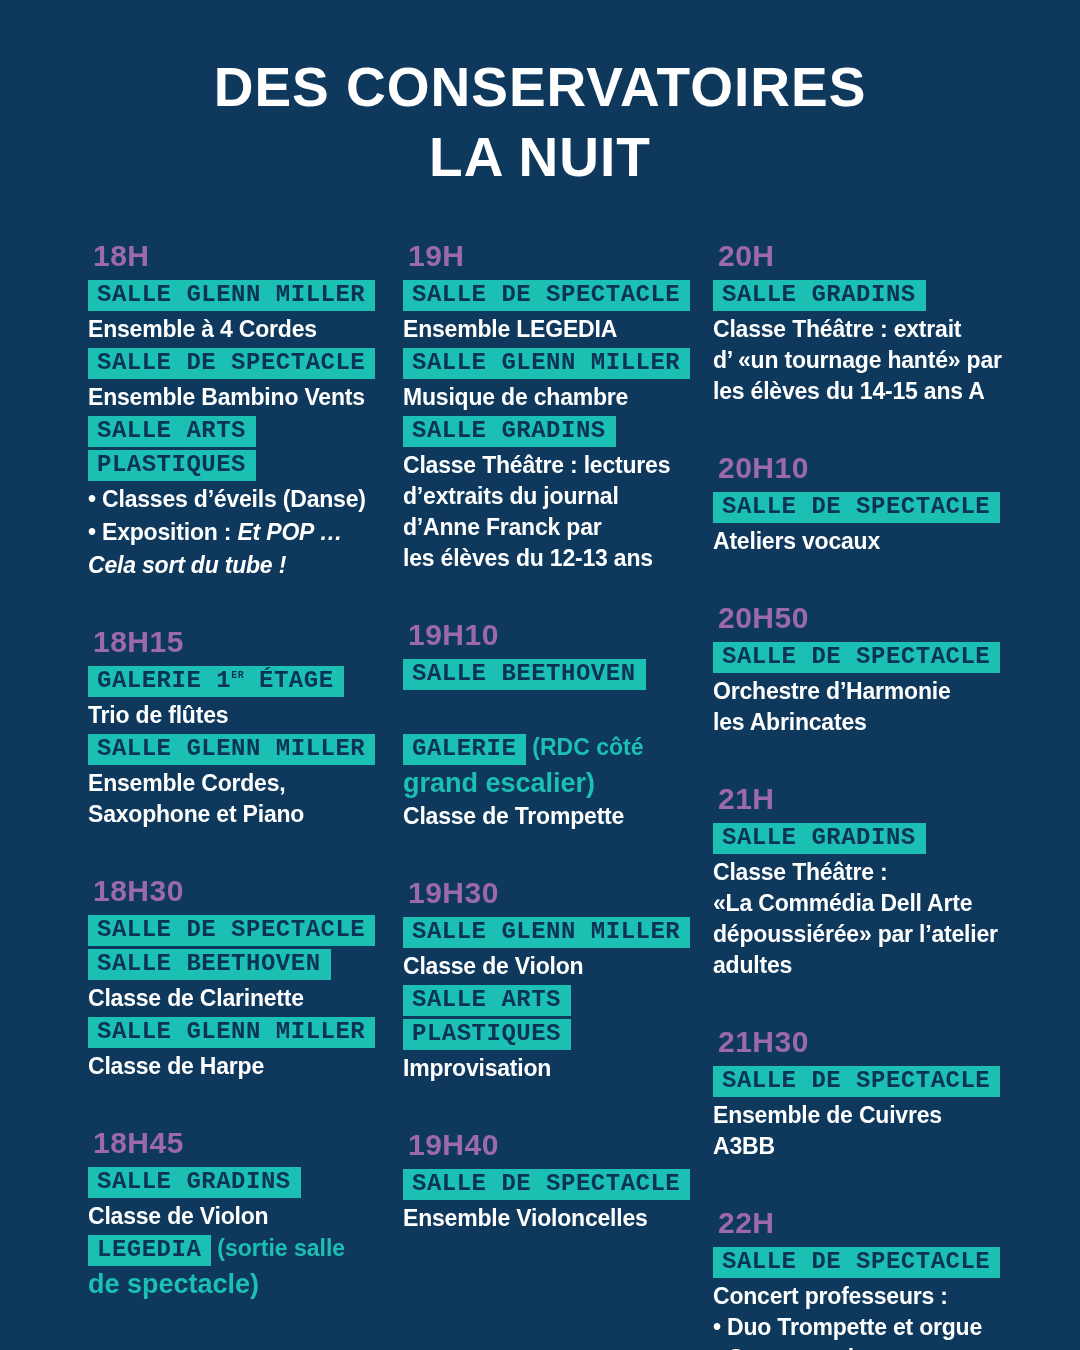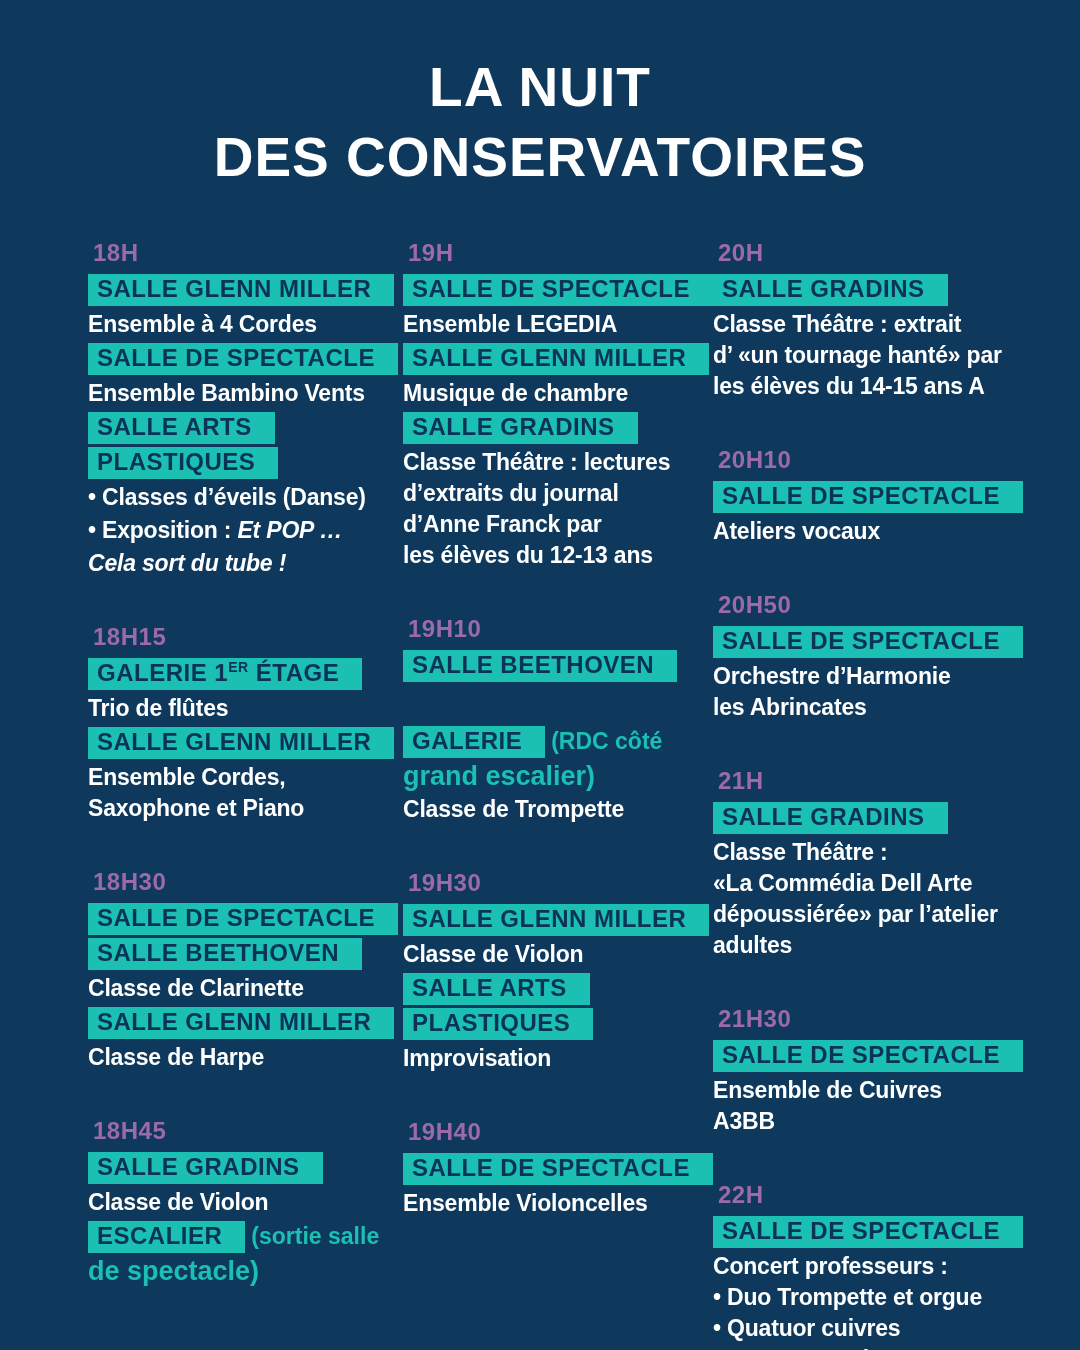--- a/index.html
+++ b/index.html
@@ -28,40 +28,41 @@
     display: grid;
     grid-template-columns: 315px 310px 315px;
     padding-left: 88px;
     margin-top: 46px;
   }
   .block {
     margin-bottom: 44px;
   }
   .time {
     color: var(--purple, #9c6aa8);
-    font-size: 24px;
+    font-size: 30px;
     font-weight: 700;
     padding-left: 5px;
     margin: 0 0 7px 0;
     letter-spacing: 0.5px;
   }
   .venue-row {
     margin: 3px 0;
   }
   .venue-badge {
     display: inline-block;
     background: var(--teal, #1cc0b3);
     color: var(--navy, #0b3357);
     font-size: 24px;
     font-weight: 700;
     letter-spacing: 0.5px;
-    padding: 1px 23px 3px 9px;
+    padding: 1px 10px 3px 9px;
+    font-family: Liberation Mono, monospace;
   }
   .venue-badge sup {
-    font-size: 14px;
+    font-size: 10px;
     vertical-align: 9px;
   }
   .venue-note {
     color: var(--teal, #1cc0b3);
     font-size: 23px;
     font-weight: 700;
     margin-left: 6px;
     margin-top: 8px;
   }
   .note-line {
@@ -79,22 +80,22 @@
     letter-spacing: -0.2px;
     margin: 2px 0;
   }
   .italic { font-style: italic; }
 </style>
 </head>
 <body>
 
 <div class="poster" style="--bg: #0e395d; --teal: #1cc0b3; --purple: #9c6aa8; --navy: #0b3357; --white: #ffffff;">
   <header class="title">
+    <div>DES CONSERVATOIRES</div>
     <div>LA NUIT</div>
-    <div>DES CONSERVATOIRES</div>
   </header>
   <main class="columns" id="columns">
       <div class="column">
         <section class="block">
           <h3 class="time">18H</h3>
           <div class="venue-row"><span class="venue-badge">SALLE GLENN MILLER</span></div>
           <div class="event-text">Ensemble à 4 Cordes</div>
           <div class="venue-row"><span class="venue-badge">SALLE DE SPECTACLE</span></div>
           <div class="event-text">Ensemble Bambino Vents</div>
           <div class="venue-row"><span class="venue-badge">SALLE ARTS</span></div>
@@ -116,21 +117,21 @@
           <div class="venue-row"><span class="venue-badge">SALLE DE SPECTACLE</span></div>
           <div class="venue-row"><span class="venue-badge">SALLE BEETHOVEN</span></div>
           <div class="event-text">Classe de Clarinette</div>
           <div class="venue-row"><span class="venue-badge">SALLE GLENN MILLER</span></div>
           <div class="event-text">Classe de Harpe</div>
         </section>
         <section class="block">
           <h3 class="time">18H45</h3>
           <div class="venue-row"><span class="venue-badge">SALLE GRADINS</span></div>
           <div class="event-text">Classe de Violon</div>
-          <div class="venue-row"><span class="venue-badge">ESCALIER</span><span class="venue-note">(sortie salle</span></div>
+          <div class="venue-row"><span class="venue-badge">LEGEDIA</span><span class="venue-note">(sortie salle</span></div>
           <div class="note-line">de spectacle)</div>
         </section>
       </div>
       <div class="column">
         <section class="block">
           <h3 class="time">19H</h3>
           <div class="venue-row"><span class="venue-badge">SALLE DE SPECTACLE</span></div>
           <div class="event-text">Ensemble LEGEDIA</div>
           <div class="venue-row"><span class="venue-badge">SALLE GLENN MILLER</span></div>
           <div class="event-text">Musique de chambre</div>

